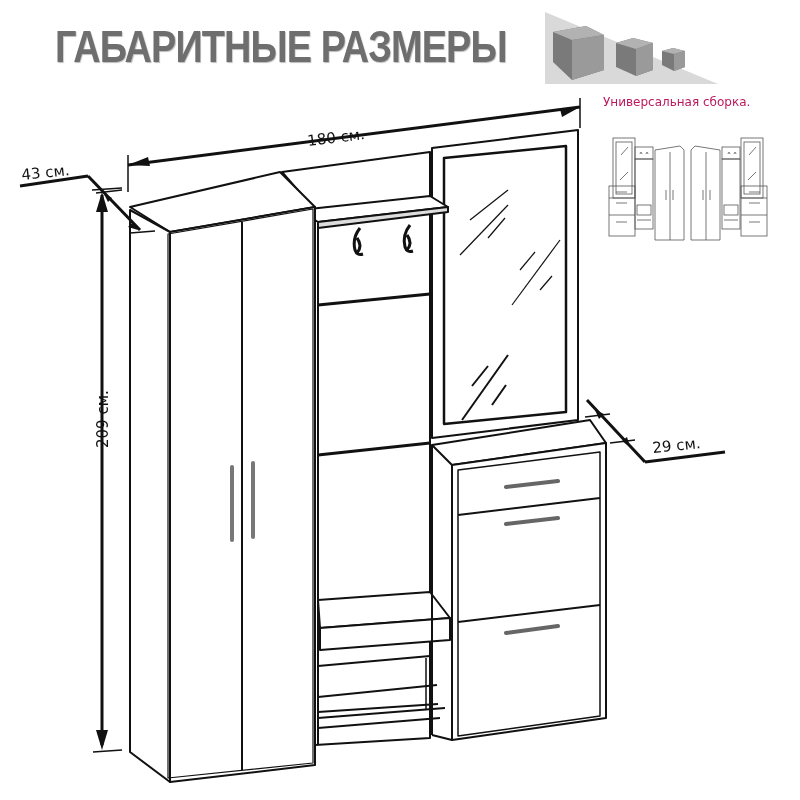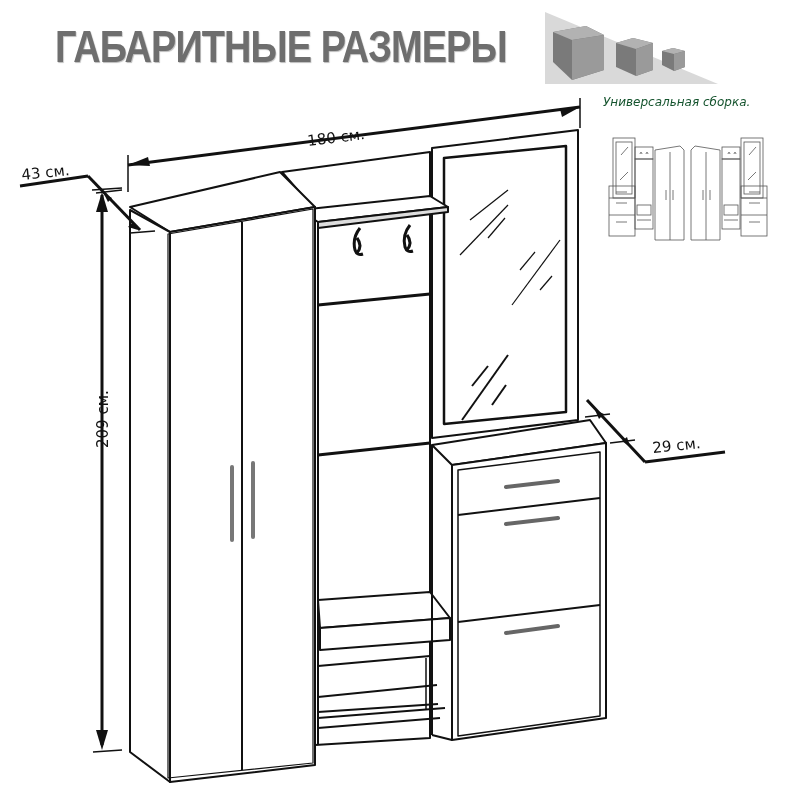--- a/index.html
+++ b/index.html
@@ -6,23 +6,22 @@
   body { width: 800px; height: 800px; position: relative; overflow: hidden; font-family: "DejaVu Sans", sans-serif; }
   .title {
     position: absolute; left: 55px; top: 22px;
     font-family: "Liberation Sans", sans-serif; font-weight: bold;
     font-size: 44px; color: #6e6e6e; letter-spacing: -1px;
     transform: scaleX(0.86); transform-origin: left top; white-space: nowrap;
     text-shadow: 1px 1px 1px #bdbdbd;
   }
   .assembly-caption {
     position: absolute; left: 603px; top: 95px;
-    font-family: "DejaVu Sans", sans-serif; font-size: 12px; color: #14532d;
+    font-family: "DejaVu Sans", sans-serif; font-size: 12px; color: #be185d;
     white-space: nowrap;
-    font-style: italic;
   }
   svg.drawing { position: absolute; left: 0; top: 0; }
   .dim-label {
     font-family: "DejaVu Sans", sans-serif; font-size: 15px; fill: #111;
   }
 </style>
 </head>
 <body>
 
 <div class="title">ГАБАРИТНЫЕ РАЗМЕРЫ</div>

